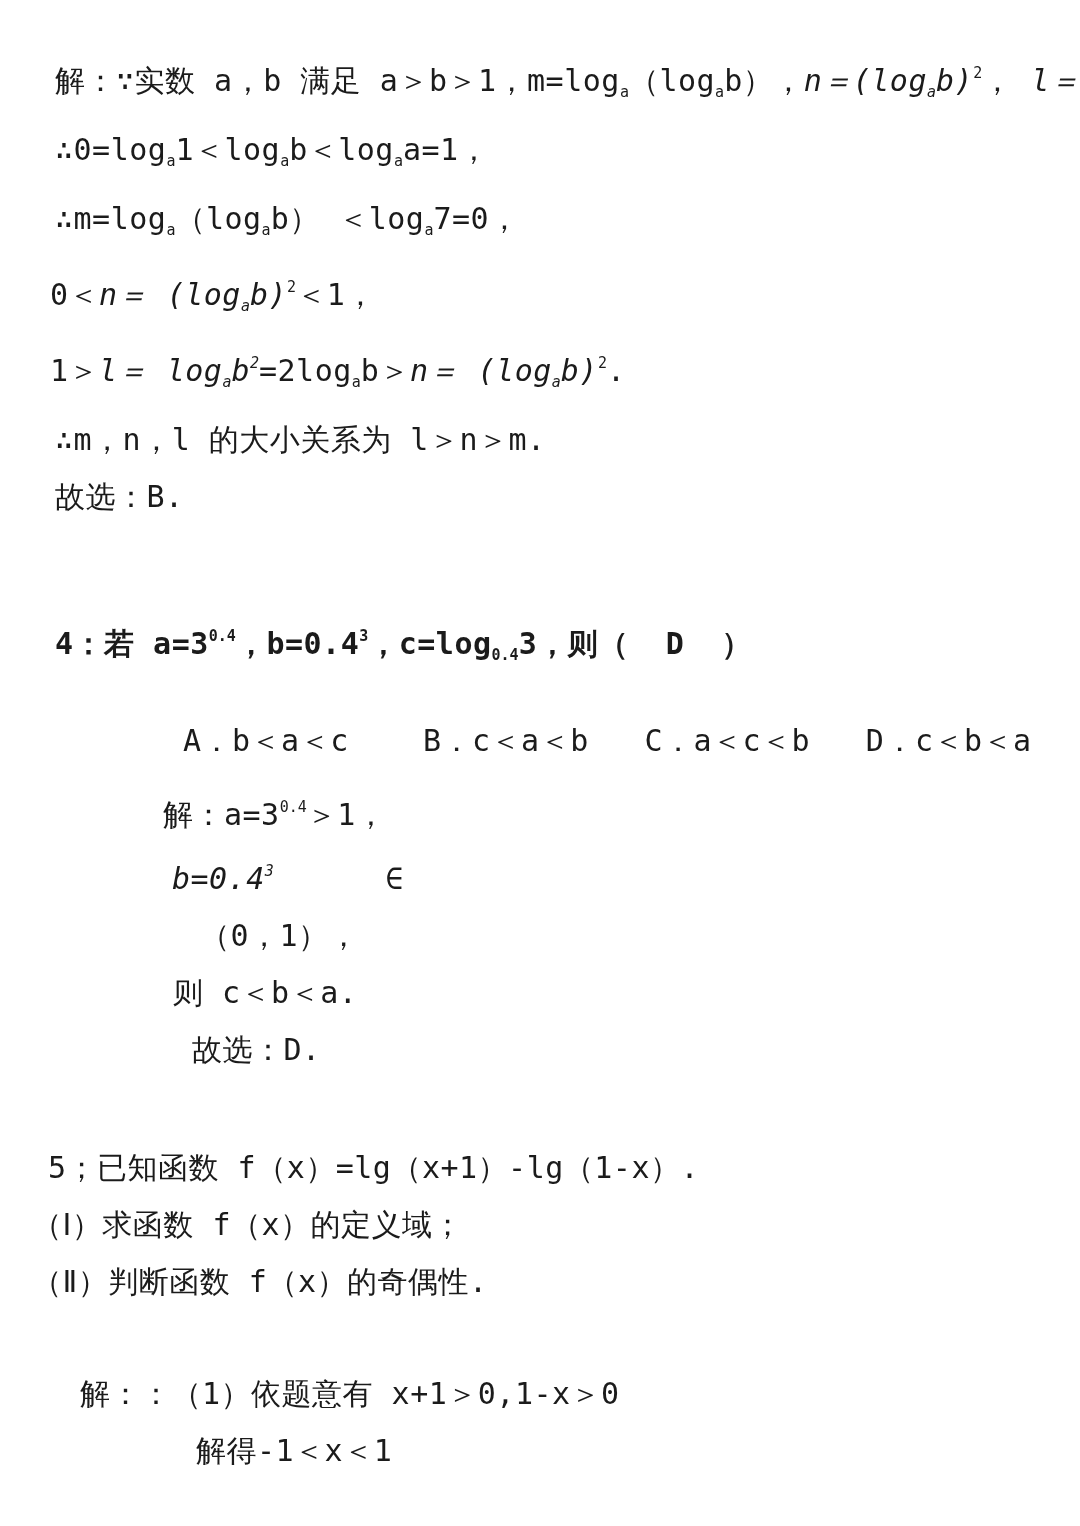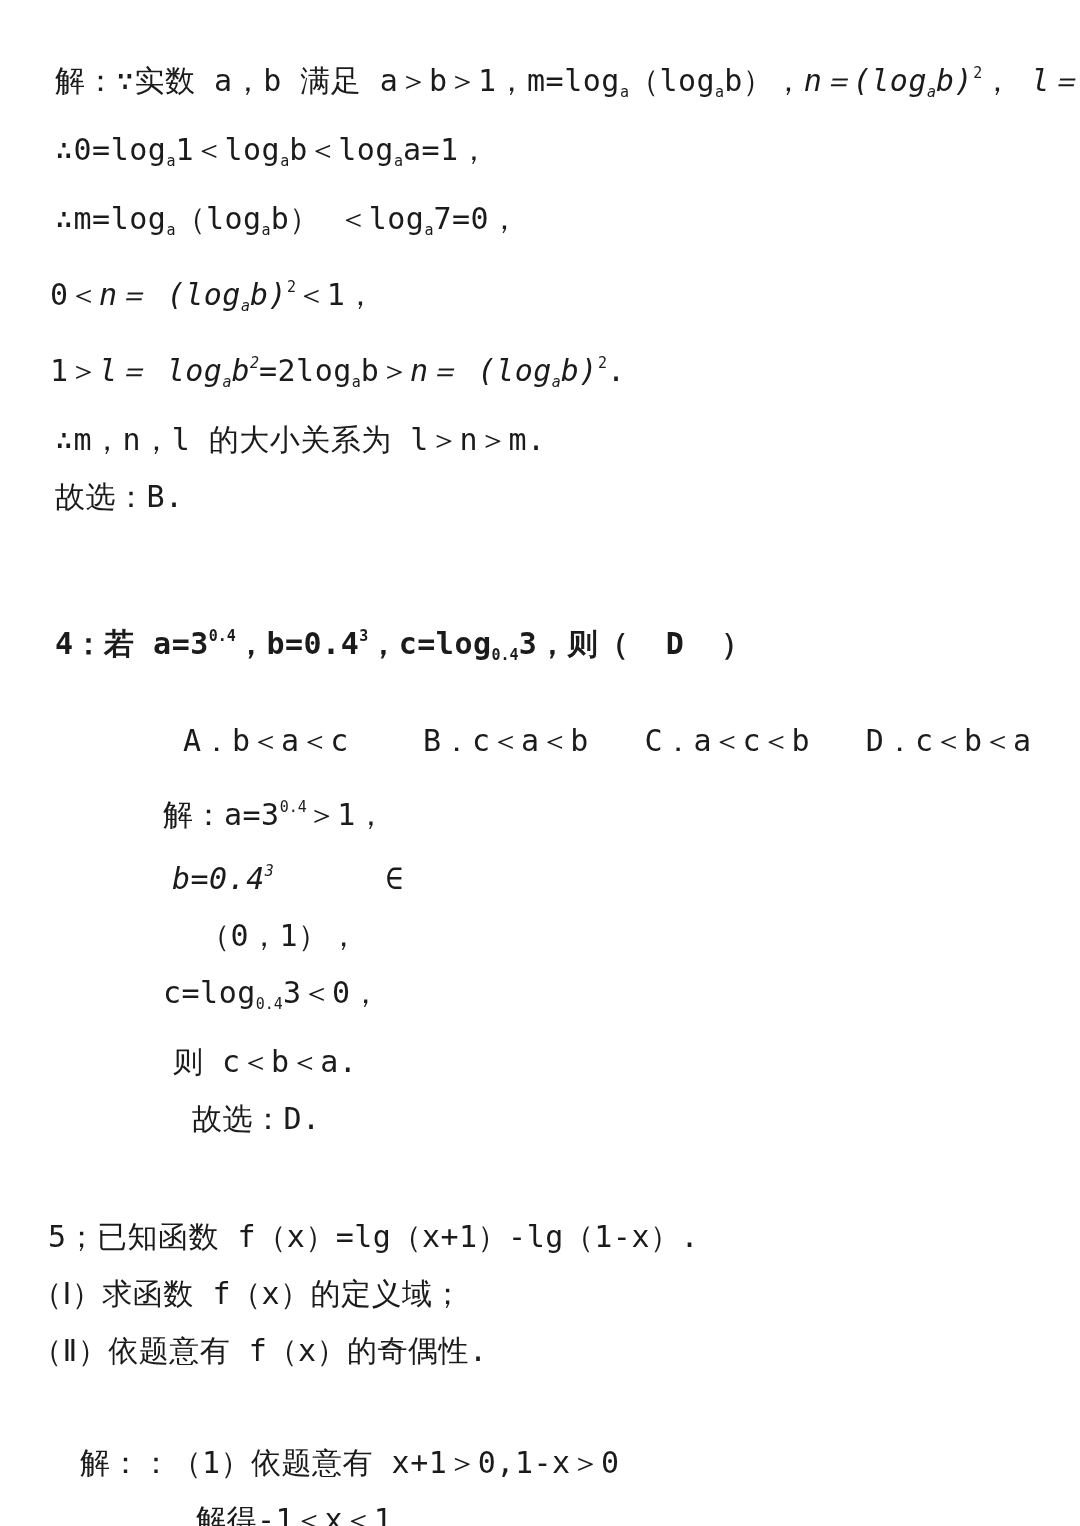--- a/index.html
+++ b/index.html
@@ -39,22 +39,21 @@
   <div class="line p55"><span>∴m=log</span><span class="sb">a</span><span>（log</span><span class="sb">a</span><span>b） ＜log</span><span class="sb">a</span><span>7=0，</span></div>
   <div class="line p50"><span>0＜</span><span class="it">n＝ (log</span><span class="it sb">a</span><span class="it">b)</span><span class="sp">2</span><span>＜1，</span></div>
   <div class="line p50"><span>1＞</span><span class="it">l＝ log</span><span class="it sb">a</span><span class="it">b</span><span class="it sp">2</span><span>=2log</span><span class="sb">a</span><span>b＞</span><span class="it">n＝ (log</span><span class="it sb">a</span><span class="it">b)</span><span class="sp">2</span><span>.</span></div>
   <div class="line p55"><span>∴m，n，l 的大小关系为 l＞n＞m.</span></div>
   <div class="line p55"><span>故选：B.</span></div>
   <div class="line p55 mt83"><span>4：若 a=3</span><span class="sp">0.4</span><span>，b=0.4</span><span class="sp">3</span><span>，c=log</span><span class="sb">0.4</span><span>3，则（  D  ）</span></div>
   <div class="line p183 mt28"><span>A．b＜a＜c    B．c＜a＜b   C．a＜c＜b   D．c＜b＜a</span></div>
   <div class="line p163 mt10"><span>解：a=3</span><span class="sp">0.4</span><span>＞1，</span></div>
   <div class="line p172"><span>b=0.4</span><span class="sp">3</span><span>      ∈</span></div>
   <div class="line p200"><span>（0，1），</span></div>
-  <div class="line p163"><span>c=log</span><span class="sb">0.4</span><span>3＜0，</span></div>
   <div class="line p173"><span>则 c＜b＜a.</span></div>
   <div class="line p192"><span>故选：D.</span></div>
   <div class="line p48 mt61"><span>5；已知函数 f（x）=lg（x+1）-lg（1-x）.</span></div>
   <div class="line p60"><span>（Ⅰ）求函数 f（x）的定义域；</span></div>
-  <div class="line p60"><span>（Ⅱ）依题意有 f（x）的奇偶性.</span></div>
+  <div class="line p60"><span>（Ⅱ）判断函数 f（x）的奇偶性.</span></div>
   <div class="line p52 mt55"><span>解：：（1）依题意有 x+1＞0,1-x＞0</span></div>
   <div class="line p196"><span>解得-1＜x＜1</span></div>
 
 </div>
 
 </body></html>

